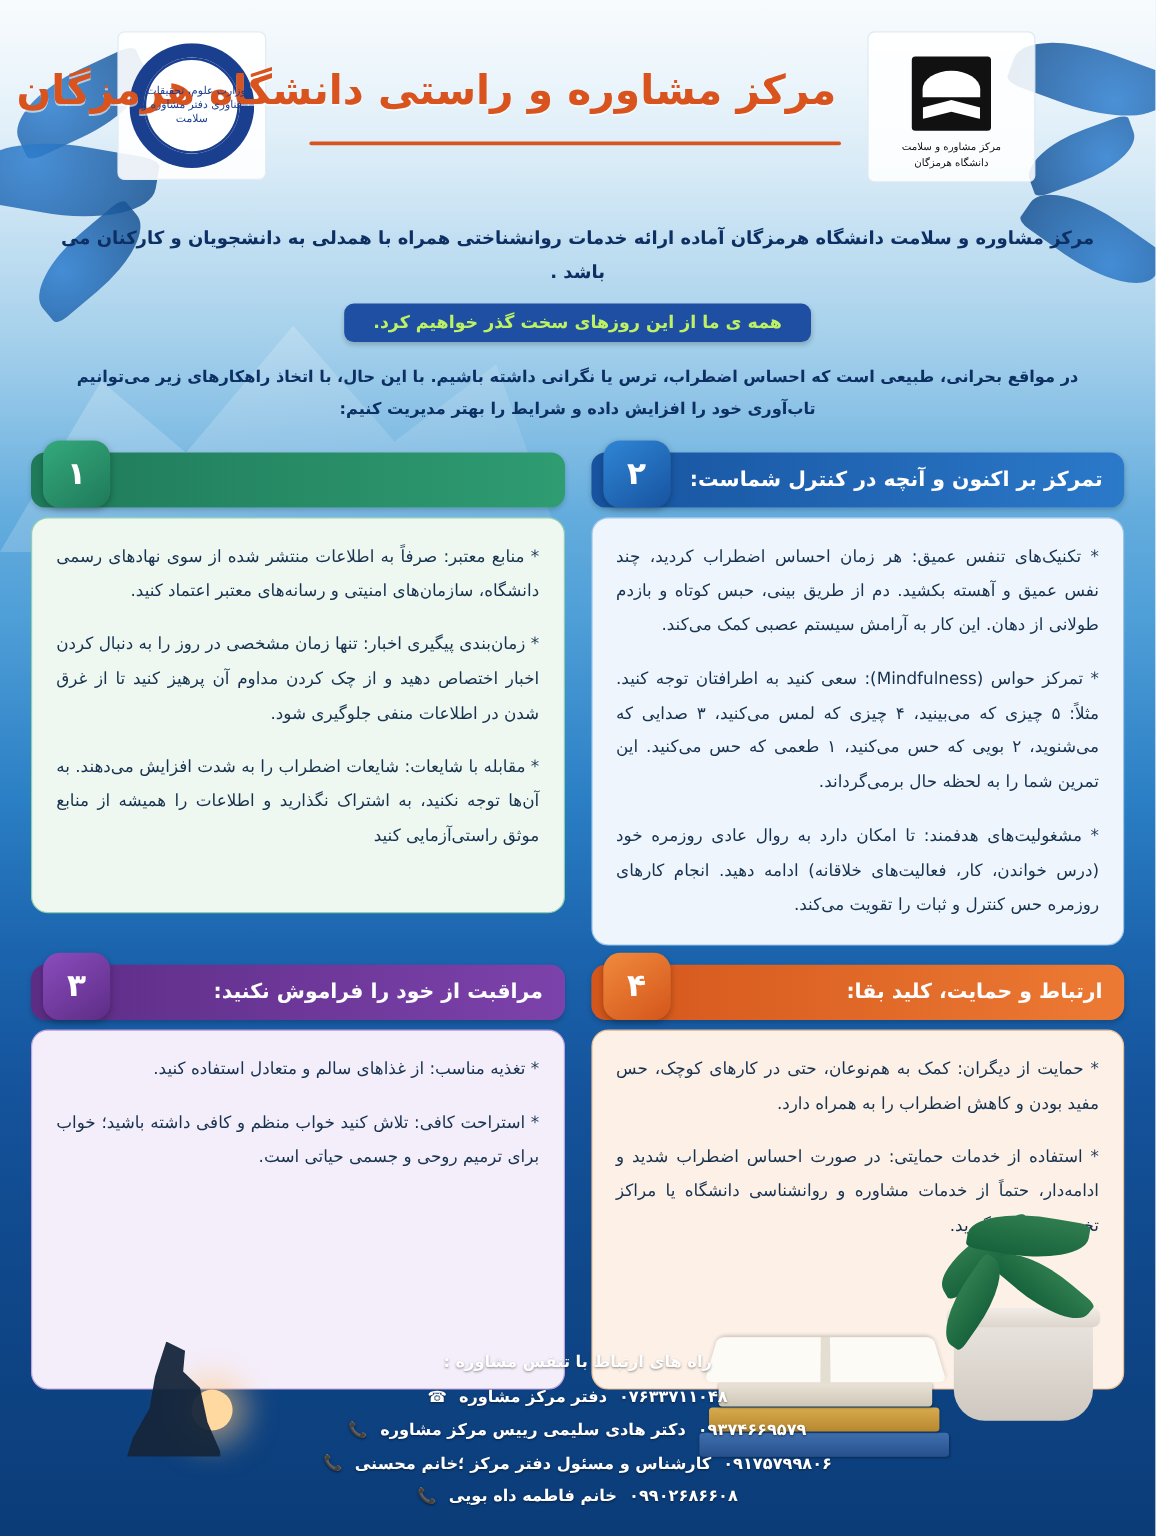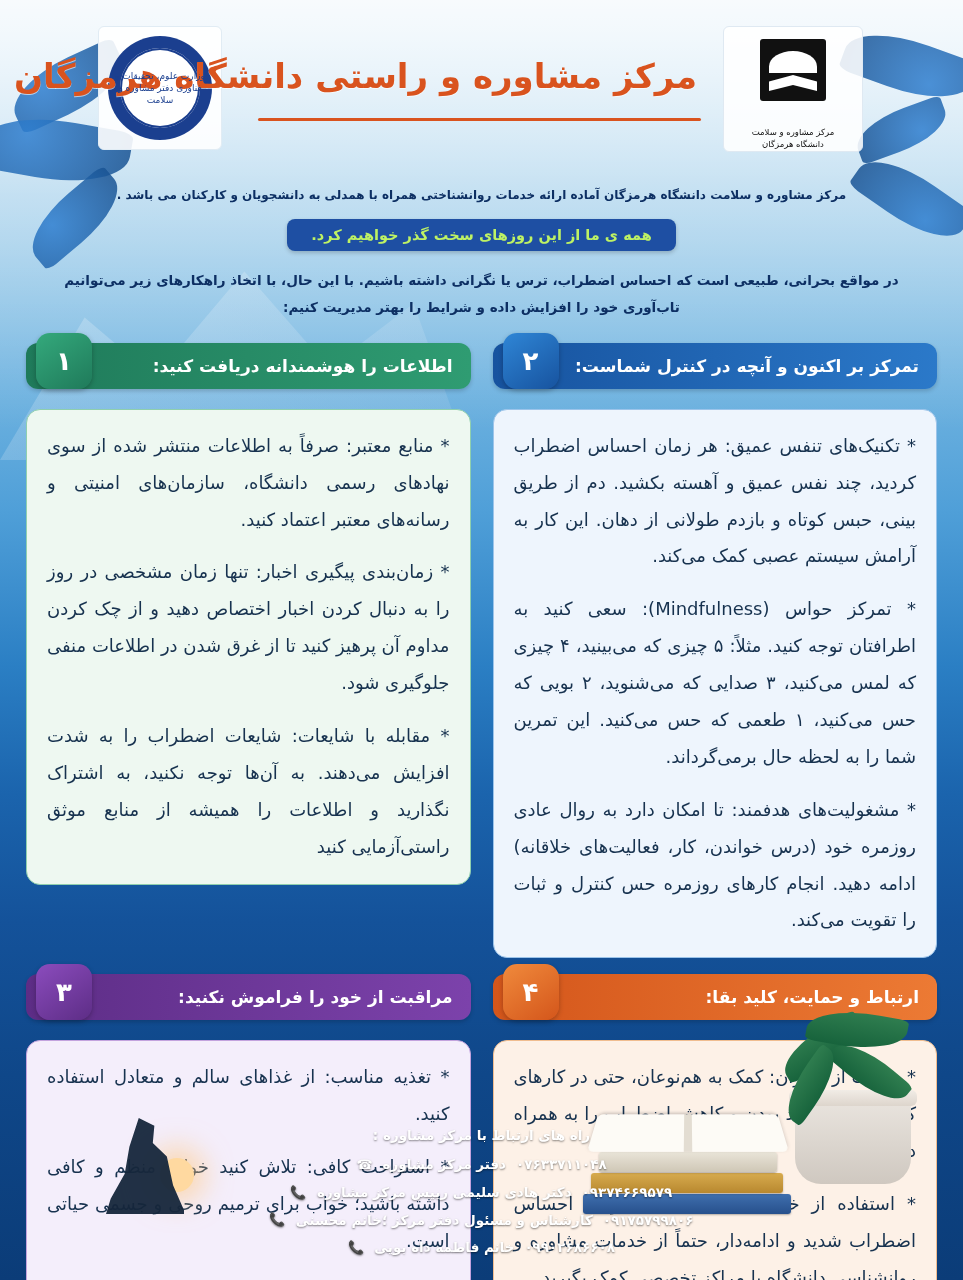--- a/index.html
+++ b/index.html
@@ -97,21 +97,21 @@
   
   .header {
     position:relative; height:178px; padding: 20px 0 0 0;
   }
   .logo-left {
     position:absolute; right:100px; top:26px;
     width:140px; height:126px;
     background: rgba(255,255,255,.88);
     border:1px solid #dfe9f2;
     border-radius:6px;
-    display:flex; flex-direction:column; align-items:center; justify-content:space-between;
+    display:flex; flex-direction:column; align-items:center; justify-content:center;
     padding-top:12px;
   }
   .logo-left .mark {
     width:66px; height:62px; background:#111; border-radius:3px;
     position:relative;
   }
   .logo-left .mark:before{
     content:""; position:absolute; left:9px; right:9px; top:12px; height:22px;
     background:#fff; border-radius:50% 50% 0 0 / 70% 70% 0 0;
   }
@@ -150,21 +150,21 @@
   }
   .title-underline {
     position:absolute; left:258px; right:262px; top:118px; height:3px;
     background:#d9531e; border-radius:2px;
   }
 
   
   .intro {
     position:relative; text-align:center; color:#0d2f63; margin-top:6px;
   }
-  .intro .line1 { font-size:12px; font-weight:bold; line-height:1.9; padding:0 34px; }
+  .intro .line1 { font-size:15px; font-weight:bold; line-height:1.9; padding:0 34px; }
   .pill {
     display:inline-block; margin-top:12px;
     background:#1e4fa3; color:#bef264; font-weight:bold; font-size:14.5px;
     padding:8px 24px; border-radius:8px;
     box-shadow:0 2px 4px rgba(0,0,0,.2);
   }
   .intro .line2 {
     margin-top:16px; font-size:13.5px; font-weight:bold; color:#0d2f63;
     line-height:2.0; padding:0 52px;
   }
@@ -185,22 +185,22 @@
   }
   .card-head .label { flex:1; }
   .badge {
     position:absolute; left:10px; top:-10px;
     width:56px; height:56px; border-radius:14px;
     display:flex; align-items:center; justify-content:center;
     color:#fff; font-size:26px; font-weight:bold;
     box-shadow:0 2px 5px rgba(0,0,0,.25);
   }
   .card-body {
-    margin-top:20px; border-radius:14px; border:1.5px solid;
-    padding:18px 20px; font-size:18px; line-height:2.05;
+    margin-top:8px; border-radius:14px; border:1.5px solid;
+    padding:18px 20px; font-size:14px; line-height:2.05;
     color:#17324f; text-align:justify;
   }
   .card-body p { margin:0 0 16px 0; }
   .card-body p:last-child { margin-bottom:0; }
 
   
   .c1 .card-head { background: linear-gradient(90deg,#1f7a5a,#2f9c72); }
   .c1 .badge { background: linear-gradient(145deg,#34a97c,#1f7a5a); }
   .c1 .card-body { background:#eef8f1; border-color:#8fcfae; min-height:330px; }
   
@@ -281,21 +281,20 @@
       </div>
       <div class="card-body">
         <p>* تکنیک‌های تنفس عمیق: هر زمان احساس اضطراب کردید، چند نفس عمیق و آهسته بکشید. دم از طریق بینی، حبس کوتاه و بازدم طولانی از دهان. این کار به آرامش سیستم عصبی کمک می‌کند.</p>
         <p>* تمرکز حواس (Mindfulness): سعی کنید به اطرافتان توجه کنید. مثلاً: ۵ چیزی که می‌بینید، ۴ چیزی که لمس می‌کنید، ۳ صدایی که می‌شنوید، ۲ بویی که حس می‌کنید، ۱ طعمی که حس می‌کنید. این تمرین شما را به لحظه حال برمی‌گرداند.</p>
         <p>* مشغولیت‌های هدفمند: تا امکان دارد به روال عادی روزمره خود (درس خواندن، کار، فعالیت‌های خلاقانه) ادامه دهید. انجام کارهای روزمره حس کنترل و ثبات را تقویت می‌کند.</p>
       </div>
     </div>
 
     <div class="card c1">
       <div class="card-head">
-        <span class="label">اطلاعات را هوشمندانه دریافت کنید:</span>
         <span class="badge">۱</span>
       </div>
       <div class="card-body">
         <p>* منابع معتبر: صرفاً به اطلاعات منتشر شده از سوی نهادهای رسمی دانشگاه، سازمان‌های امنیتی و رسانه‌های معتبر اعتماد کنید.</p>
         <p>* زمان‌بندی پیگیری اخبار: تنها زمان مشخصی در روز را به دنبال کردن اخبار اختصاص دهید و از چک کردن مداوم آن پرهیز کنید تا از غرق شدن در اطلاعات منفی جلوگیری شود.</p>
         <p>* مقابله با شایعات: شایعات اضطراب را به شدت افزایش می‌دهند. به آن‌ها توجه نکنید، به اشتراک نگذارید و اطلاعات را همیشه از منابع موثق راستی‌آزمایی کنید</p>
       </div>
     </div>
 
     <div class="card c4">
@@ -333,21 +332,21 @@
     <div class="frond" style="width:80px;height:30px;left:4px;top:58px;transform:rotate(-55deg);"></div>
   </div>
   <div class="books">
     <div class="book b1"></div>
     <div class="book b2"></div>
     <div class="book b3"></div>
     <div class="book open"></div>
   </div>
 
   <div class="contact">
-    <div class="c-title">راه های ارتباط با مرکز مشاوره :</div>
+    <div class="c-title">راه های ارتباط با تنفس مشاوره :</div>
 
     <div class="row">
       <span class="num">۰۷۶۳۳۷۱۱۰۴۸</span>
       <span>دفتر مرکز مشاوره</span>
       <span class="ic">☎</span>
     </div>
 
     <div class="row">
       <span class="num">۰۹۳۷۴۶۶۹۵۷۹</span>
       <span>دکتر هادی سلیمی رییس مرکز مشاوره</span>

